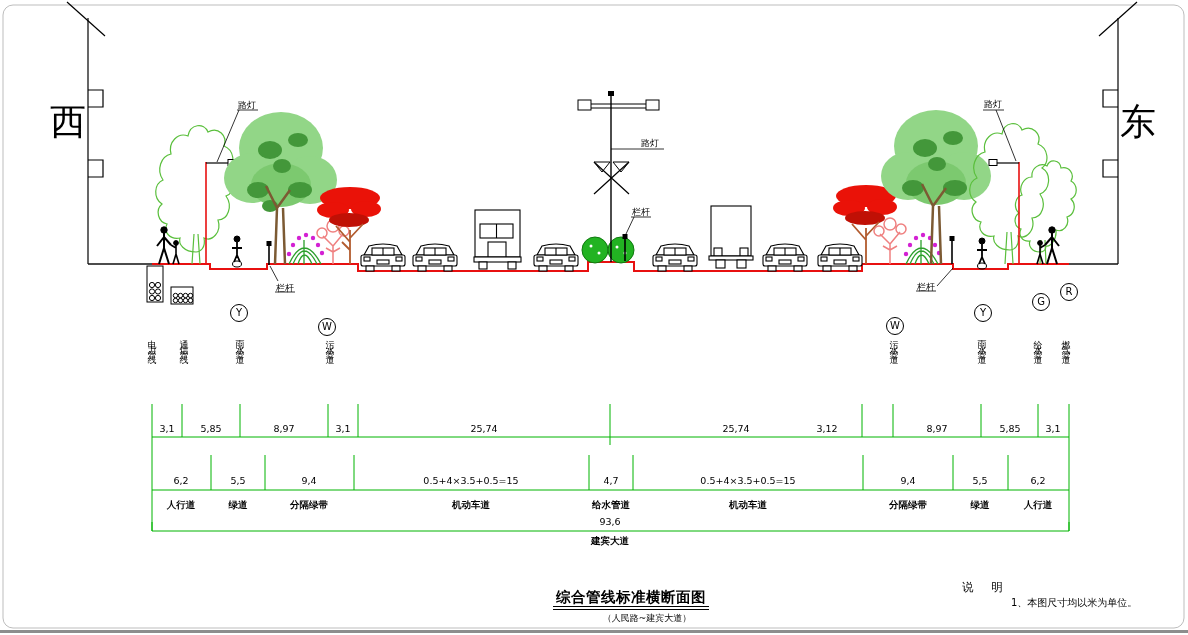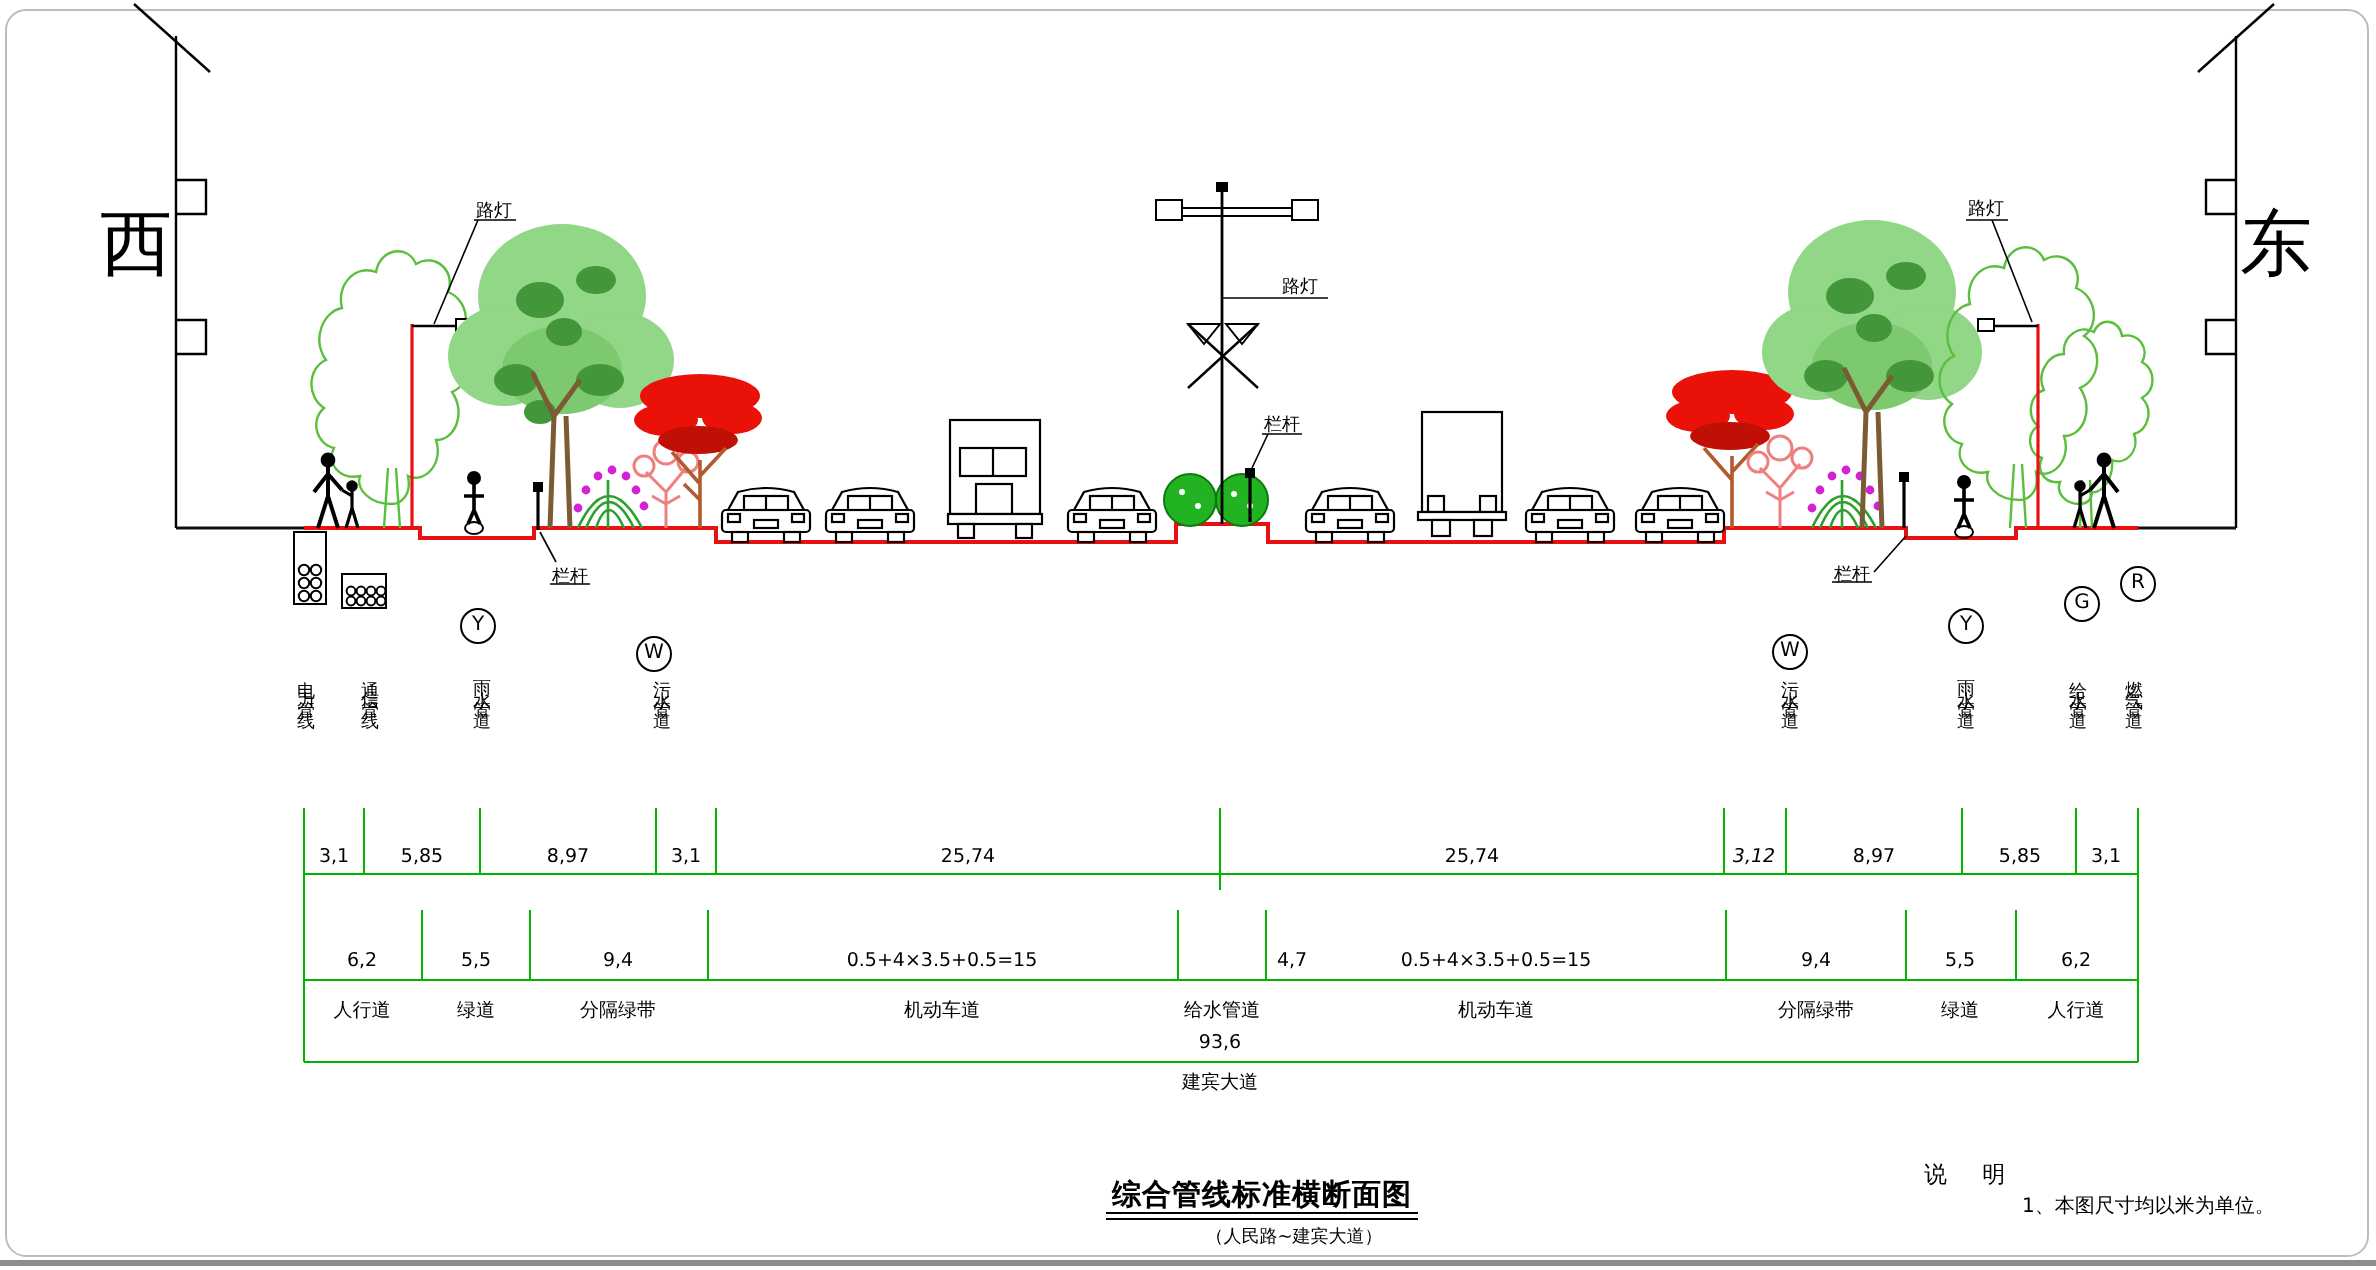--- a/index.html
+++ b/index.html
@@ -1,19 +1,19 @@
 <!DOCTYPE html>
 <html><head>
 <meta charset="utf-8">
 <style>
   html,body{margin:0;padding:0;background:#fff;}
   #canvas{position:relative;width:1188px;height:635px;background:#ffffff;overflow:hidden;
           font-family:"DejaVu Sans",sans-serif;color:#000;}
   .dim{position:absolute;font-size:9.5px;white-space:nowrap;transform:translateX(-50%);color:#000;}
-  .zone{position:absolute;font-size:9.5px;white-space:nowrap;transform:translateX(-50%);color:#000;}
+  .zone{position:absolute;font-size:9.5px;white-space:nowrap;transform:translateX(-50%);color:#000;font-weight:bold;}
   .lbl{position:absolute;font-size:9px;white-space:nowrap;color:#000;}
   .compass{position:absolute;font-size:36px;color:#000;}
   .pipecol{position:absolute;writing-mode:vertical-rl;text-orientation:upright;
            font-size:9px;letter-spacing:5px;line-height:11px;color:#000;white-space:nowrap;}
   .pipesym{position:absolute;width:16px;height:16px;border:1px solid #000;border-radius:50%;
            font-size:10px;line-height:16px;text-align:center;background:#fff;}
   .title-main{position:absolute;left:631px;top:588px;transform:translateX(-50%);
               font-size:14.5px;letter-spacing:0.5px;white-space:nowrap;font-weight:bold;}
   .title-sub{position:absolute;left:647px;top:612px;transform:translateX(-50%);
              font-size:9px;white-space:nowrap;}
@@ -348,30 +348,30 @@
 <div class="pipecol" style="left:976px;top:333px;">雨水管道</div>
 <div class="pipecol" style="left:1032px;top:333px;">给水管道</div>
 <div class="pipecol" style="left:1060px;top:333px;">燃气管道</div>
 
 <div class="dim" style="left:167px;top:423px;">3,1</div>
 <div class="dim" style="left:211px;top:423px;">5,85</div>
 <div class="dim" style="left:284px;top:423px;">8,97</div>
 <div class="dim" style="left:343px;top:423px;">3,1</div>
 <div class="dim" style="left:484px;top:423px;">25,74</div>
 <div class="dim" style="left:736px;top:423px;">25,74</div>
-<div class="dim" style="left:877px;top:423px;font-style:italic;">3,12</div>
+<div class="dim" style="left:827px;top:423px;">3,12</div>
 <div class="dim" style="left:937px;top:423px;">8,97</div>
 <div class="dim" style="left:1010px;top:423px;">5,85</div>
 <div class="dim" style="left:1053px;top:423px;">3,1</div>
 
 <div class="dim" style="left:181px;top:475px;">6,2</div>
 <div class="dim" style="left:238px;top:475px;">5,5</div>
 <div class="dim" style="left:309px;top:475px;">9,4</div>
 <div class="dim" style="left:471px;top:475px;">0.5+4×3.5+0.5=15</div>
-<div class="dim" style="left:646px;top:475px;">4,7</div>
+<div class="dim" style="left:611px;top:475px;">4,7</div>
 <div class="dim" style="left:748px;top:475px;">0.5+4×3.5+0.5=15</div>
 <div class="dim" style="left:908px;top:475px;">9,4</div>
 <div class="dim" style="left:980px;top:475px;">5,5</div>
 <div class="dim" style="left:1038px;top:475px;">6,2</div>
 
 <div class="zone" style="left:181px;top:499px;">人行道</div>
 <div class="zone" style="left:238px;top:499px;">绿道</div>
 <div class="zone" style="left:309px;top:499px;">分隔绿带</div>
 <div class="zone" style="left:471px;top:499px;">机动车道</div>
 <div class="zone" style="left:611px;top:499px;">给水管道</div>

